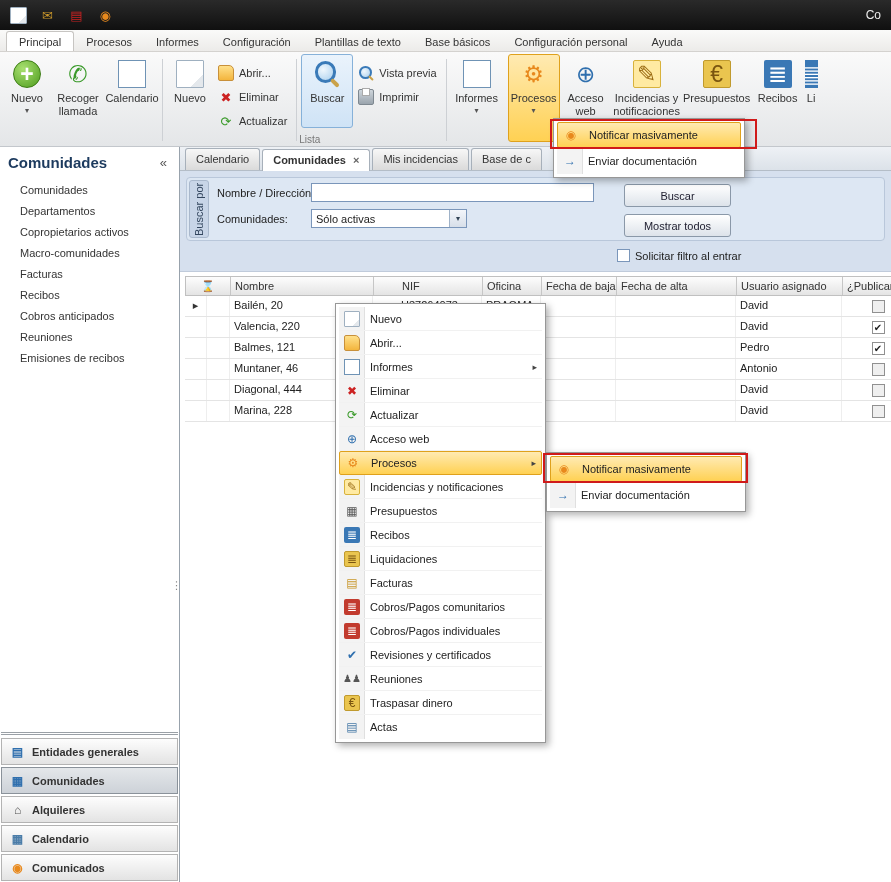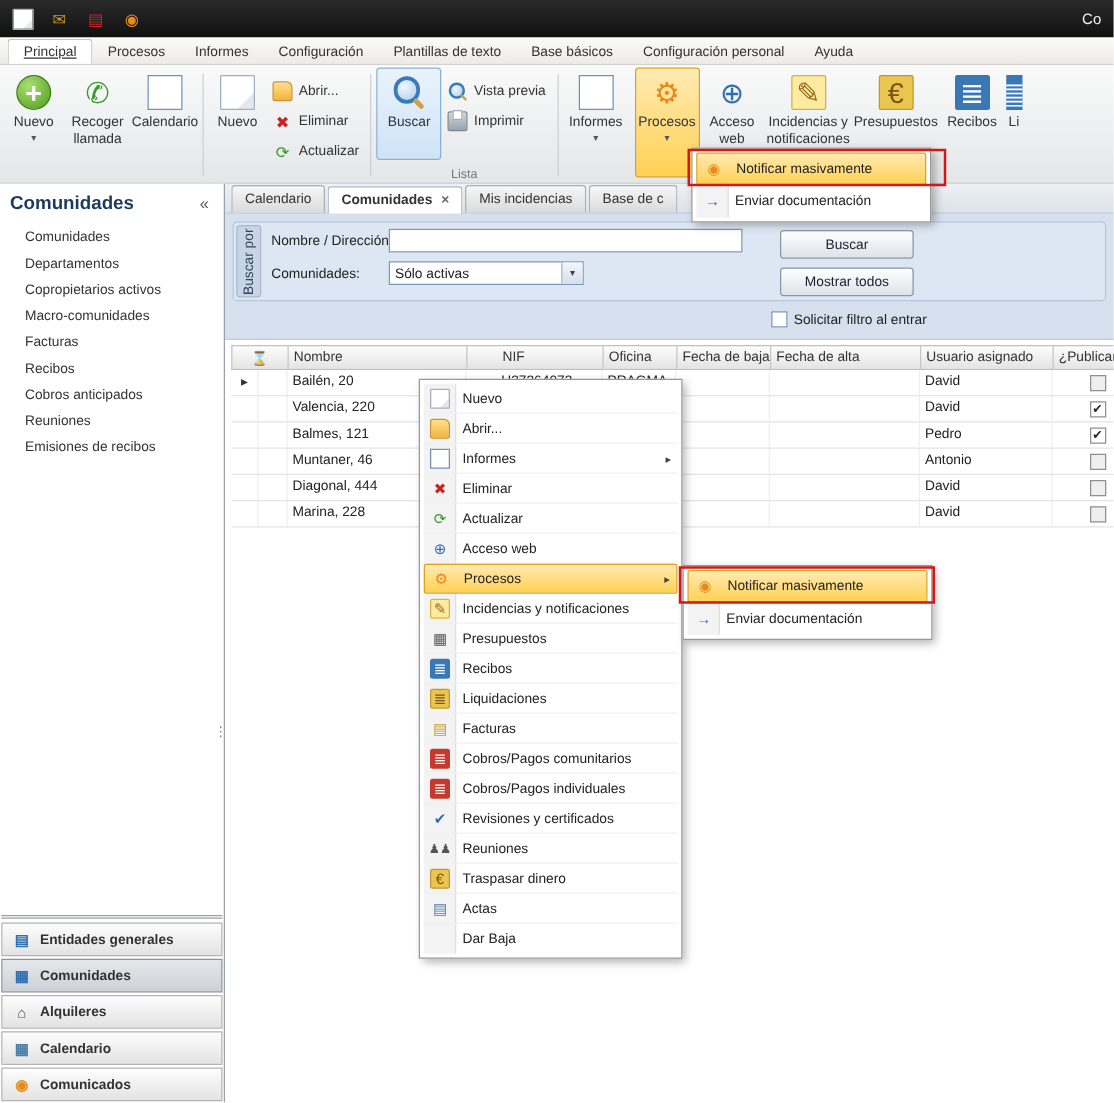--- a/index.html
+++ b/index.html
@@ -8,35 +8,35 @@
   .app { position:relative; width:891px; height:882px; overflow:hidden; }
 
   
   .titlebar { height:30px; background:linear-gradient(#2a2a2a,#101010); display:flex; align-items:center; gap:12px; padding:0 10px; }
   .tbic { width:17px; height:17px; display:inline-flex; align-items:center; justify-content:center; font-size:13px; }
   .tb-title { margin-left:auto; color:#eee; font-size:12px; }
 
   
   .menubar { height:22px; background:linear-gradient(#fafaf9,#ecebe9); border-bottom:1px solid #d4d2cf; display:flex; align-items:flex-end; padding-left:6px; }
   .mtab { padding:4px 12px 3px; color:#333; cursor:default; white-space:nowrap; }
-  .mtab.active { background:#fff; border:1px solid #c7c5c2; border-bottom:none; border-radius:3px 3px 0 0;text-decoration:underline; }
+  .mtab.active { background:#fff; border:1px solid #c7c5c2; border-bottom:none; border-radius:3px 3px 0 0; }
 
   
   .ribbon { height:95px; background:linear-gradient(#fafafa,#e4e6e8); border-bottom:1px solid #c3c7cc; display:flex; align-items:stretch; padding:2px 0 0 2px; position:relative; }
   .rgroup { display:flex; align-items:flex-start; position:relative; padding:0 2px; }
   .rdiv { width:1px; background:#cdd0d4; margin:5px 2px; }
   .rbtn { display:flex; flex-direction:column; align-items:center; padding:5px 3px 2px; border-radius:3px; height:88px; text-align:center; line-height:1.15; color:#333; border:1px solid transparent; }
   .rbtn .ric { width:28px; height:28px; margin-bottom:4px; display:flex; align-items:center; justify-content:center; font-size:23px; flex:none; }
   .rbtn.pressed { background:linear-gradient(#ffeab2,#ffd153); border-color:#dfa11c; }
   .rbtn.selected { background:linear-gradient(#eaf3fc,#cfe3f6); border-color:#86b1d9; }
   .arrow { font-size:8px; color:#555; margin-top:1px; }
   .smallstack { display:flex; flex-direction:column; gap:6px; padding-top:10px; }
   .sbtn { display:flex; align-items:center; gap:5px; padding:1px 5px; color:#333; white-space:nowrap; }
   .sic { width:16px; height:16px; display:inline-flex; align-items:center; justify-content:center; font-size:13px; flex:none; }
-  .gcaption { position:absolute; bottom:1px; left:0; right:0; text-align:center; color:#777; font-size:10px; }
+  .gcaption { position:absolute; bottom:1px; left:0; right:0; text-align:left; color:#777; font-size:10px; }
   .w46{width:46px} .w56{width:58px} .w54{width:56px} .w50{width:52px} .w68{width:70px} .cut{width:15px; overflow:hidden;}
 
   
   .g { display:inline-flex; align-items:center; justify-content:center; }
   .c-green{color:#3a9a2a} .c-red{color:#cc2222} .c-orange{color:#e8891d} .c-blue{color:#2f6fae} .c-gold{color:#c8962a} .c-dark{color:#555} .c-steel{color:#4a7ca8}
   .b-yellow{background:#ffeaa2;border:1px solid #d8b23c;border-radius:2px;color:#9a6a12;font-size:11px}
   .b-red{background:#c23b2e;color:#fff;border-radius:2px;font-size:10px}
   .b-blue{background:#3a78b5;color:#fff;border-radius:2px;font-size:10px}
   .b-gold{background:#eac54f;color:#7a5510;border-radius:2px;font-size:11px;border:1px solid #c09a2e}
   .i-newplus { background:radial-gradient(circle at 35% 30%, #a8e070, #4e9c1e); border-radius:50%; color:#fff; font-weight:bold; font-size:19px; border:1px solid #3c7d14; }
@@ -498,24 +498,20 @@
       <span class="mlabel">Reuniones</span>
     </div>
     <div class="mi">
       <span class="mic b-gold">€</span>
       <span class="mlabel">Traspasar dinero</span>
     </div>
     <div class="mi">
       <span class="mic g c-steel">▤</span>
       <span class="mlabel">Actas</span>
     </div>
-    <div class="mi">
-      <span class="mic"></span>
-      <span class="mlabel">Dar Baja</span>
-    </div>
   </div>
 
   <div class="popup submenu">
     <div class="gut"></div>
     <div class="mi mi26 hl">
       <span class="mic g c-orange">◉</span>
       <span class="mlabel">Notificar masivamente</span>
     </div>
     <div class="mi mi26">
       <span class="mic g c-blue">→</span>

